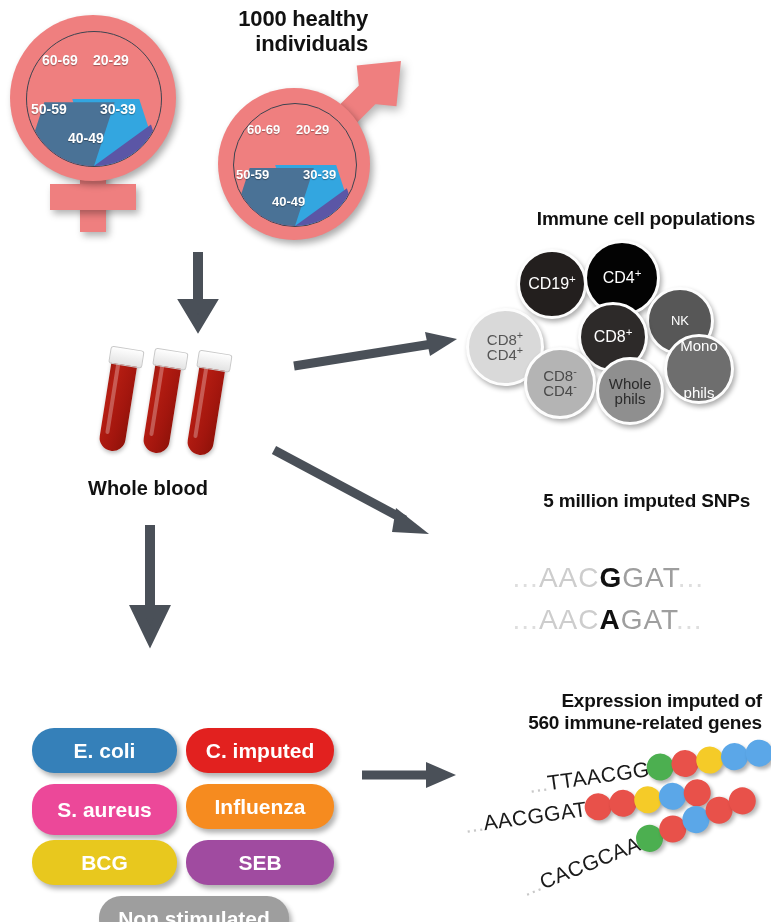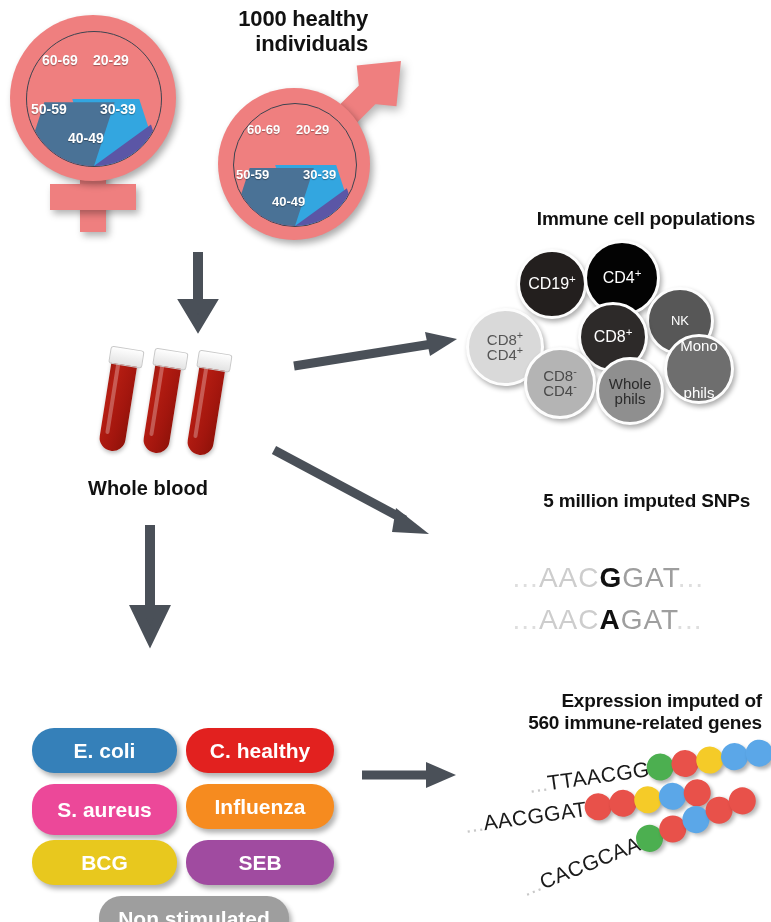--- a/index.html
+++ b/index.html
@@ -189,21 +189,21 @@
 <div class="abs hdr" style="left:470px;top:490px;width:280px;font-size:19px;">5 million imputed SNPs</div>
 
 <div class="snpline" style="left:495px;top:530px;font-size:28px;">
   <span class="d">...</span><span class="f">AAC</span><span class="b">G</span><span class="m">GAT</span><span class="d">...</span>
 </div>
 <div class="snpline" style="left:495px;top:572px;font-size:28px;">
   <span class="d">...</span><span class="f">AAC</span><span class="b">A</span><span class="m">GAT</span><span class="d">...</span>
 </div>
 
 <div class="pill" style="left:32px;top:680px;width:145px;height:45px;background:#3580b9;font-size:21px;">E. coli</div>
-<div class="pill" style="left:186px;top:680px;width:148px;height:45px;background:#e2211f;font-size:21px;">C. healthy</div>
+<div class="pill" style="left:186px;top:680px;width:148px;height:45px;background:#e2211f;font-size:21px;">C. imputed</div>
 <div class="pill" style="left:32px;top:736px;width:145px;height:51px;background:#ec4899;font-size:21px;">S. aureus</div>
 <div class="pill" style="left:186px;top:736px;width:148px;height:45px;background:#f68b1f;font-size:21px;">Influenza</div>
 <div class="pill" style="left:32px;top:792px;width:145px;height:45px;background:#e8c81e;font-size:21px;">BCG</div>
 <div class="pill" style="left:186px;top:792px;width:148px;height:45px;background:#a04ba0;font-size:21px;">SEB</div>
 <div class="pill" style="left:99px;top:848px;width:190px;height:45px;background:#9e9e9e;font-size:21px;">Non stimulated</div>
 
 <div class="arrowwrap" style="left:360px;top:760px;">
   <svg width="110" height="34">
     <path d="M2 15 L72 15" stroke="#4a5058" stroke-width="9" fill="none"></path>
     <path d="M96 15 L66 2 L66 28 Z" fill="#4a5058"></path>

